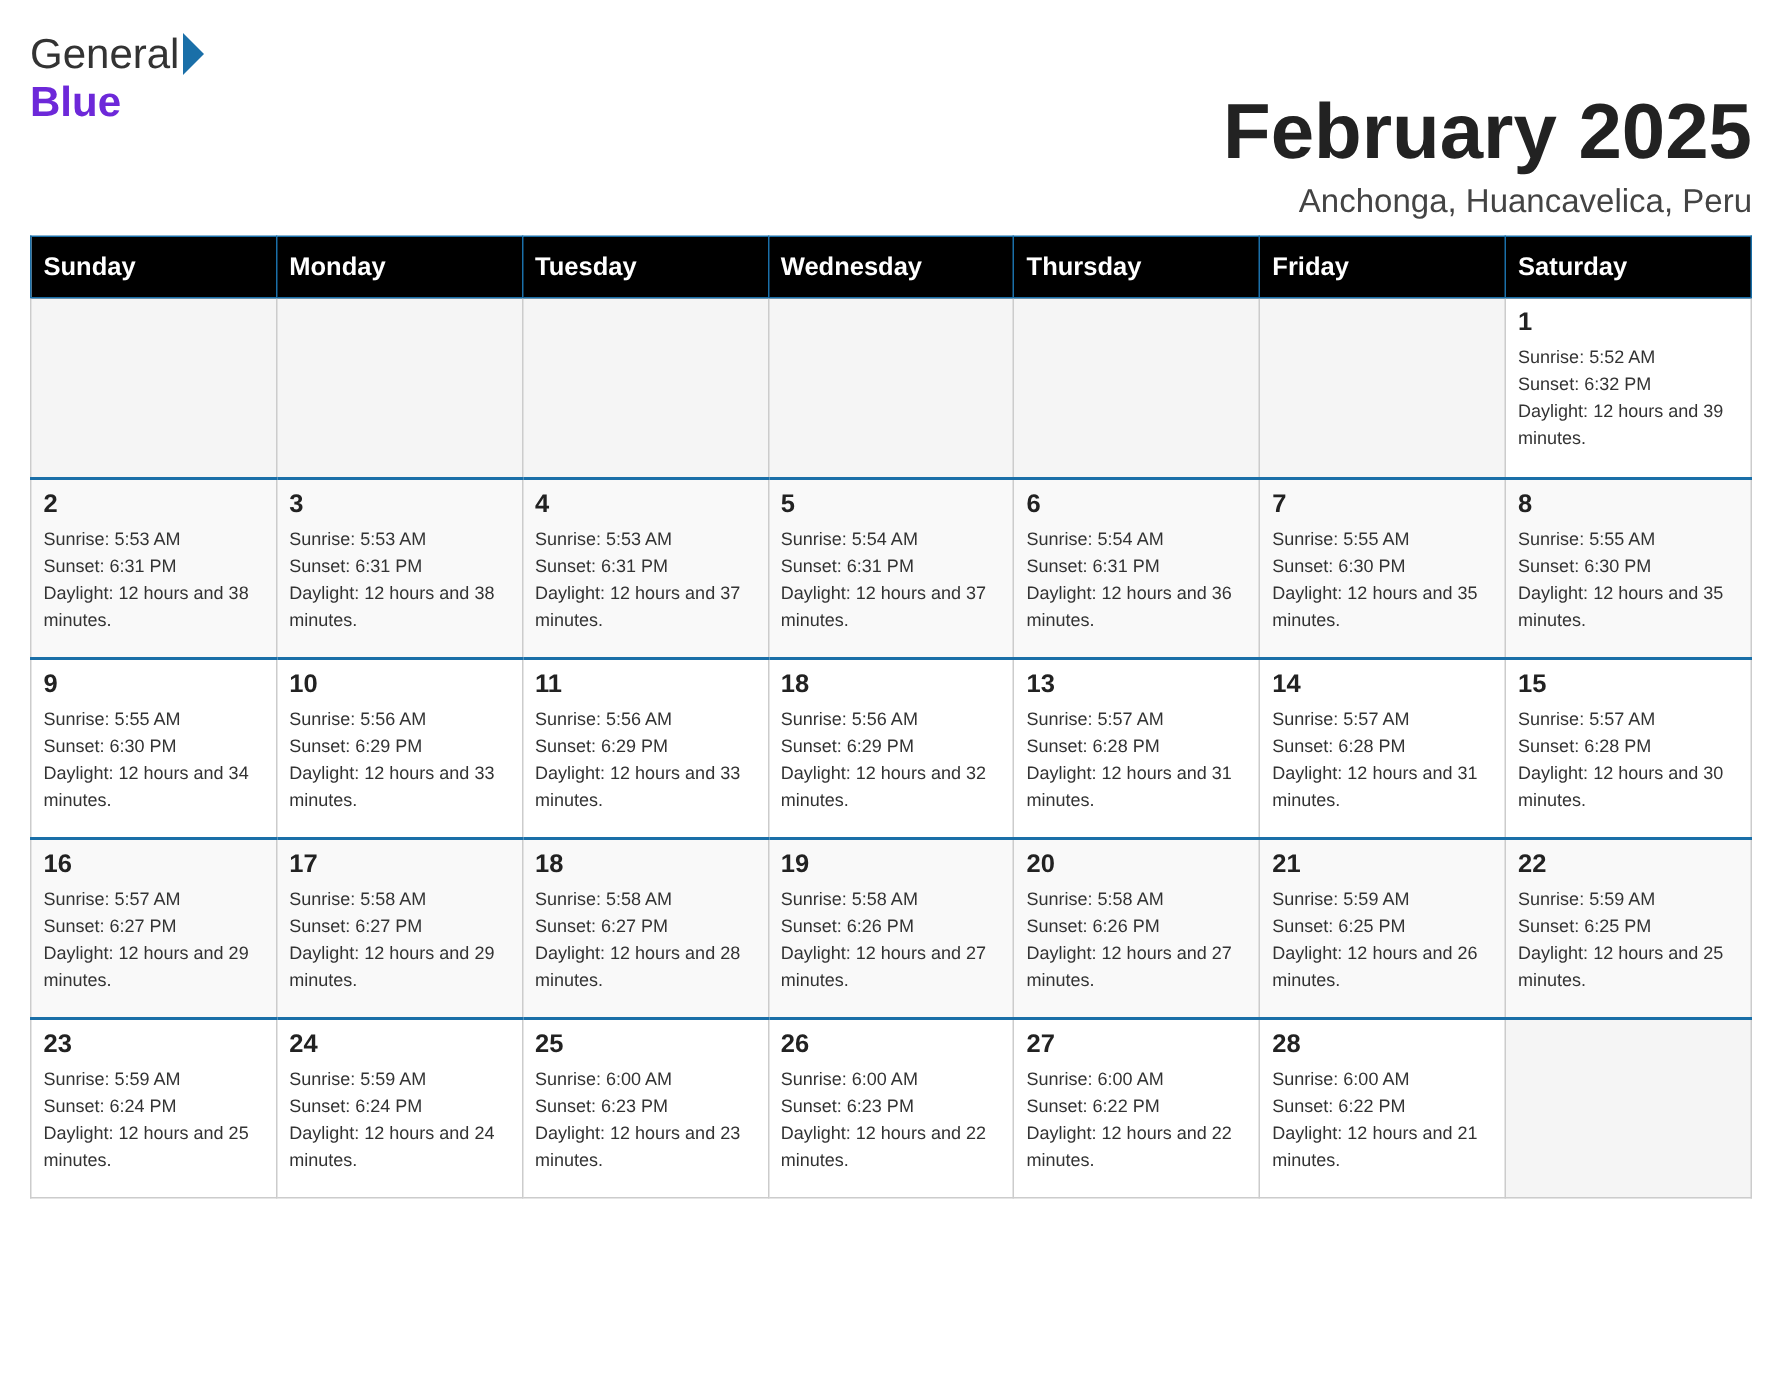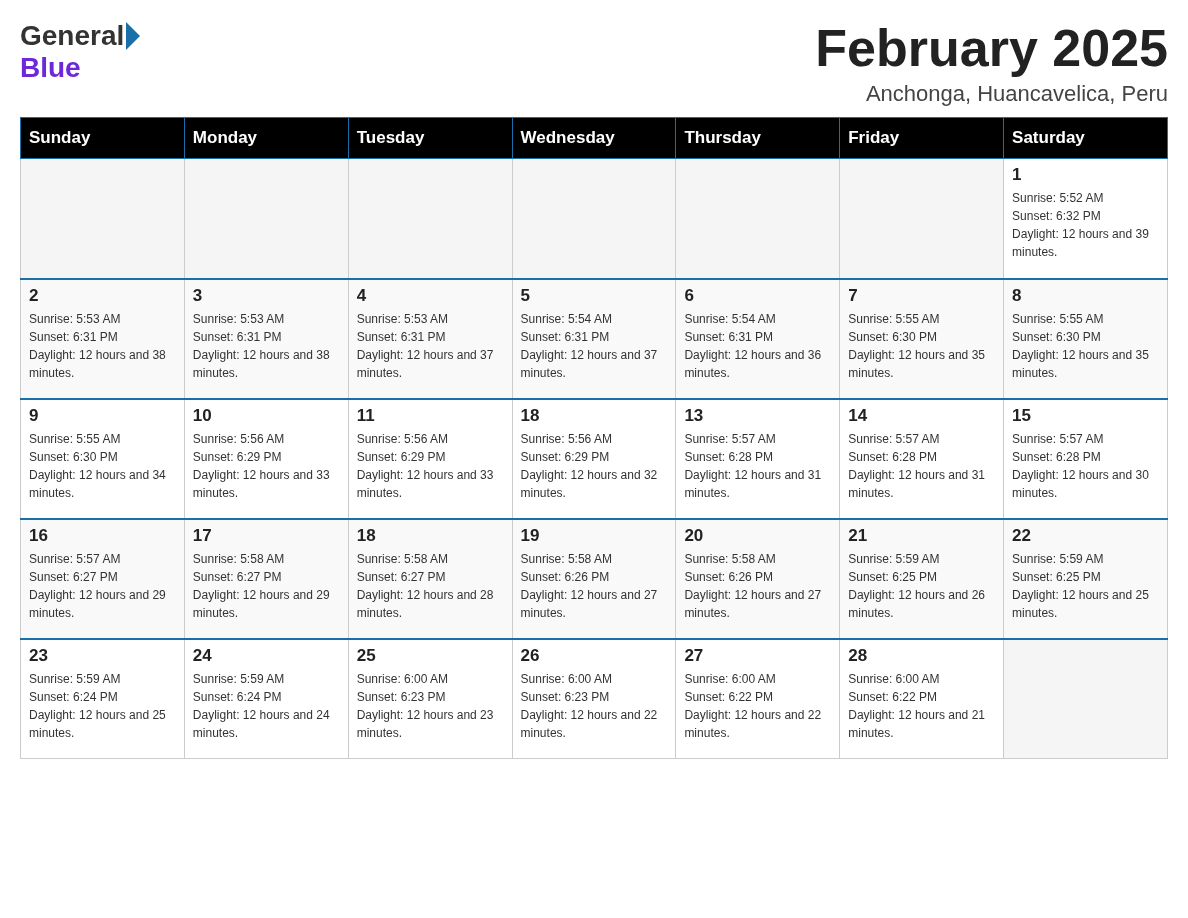--- a/index.html
+++ b/index.html
@@ -16,39 +16,40 @@
       align-items: flex-start;
       margin-bottom: 10px;
     }
     .logo {
       display: flex;
       flex-direction: column;
       align-items: flex-start;
     }
     .logo-text {
       font-size: 28px;
-      font-weight: bold;
+      font-weight: normal;
       color: #333;
       display: flex;
       align-items: center;
     }
     .logo-general { color: #333; }
     .logo-arrow {
       width: 0;
       height: 0;
       border-left: 14px solid #1a6fa8;
       border-top: 14px solid transparent;
       border-bottom: 14px solid transparent;
       display: inline-block;
       margin: 0 2px;
       vertical-align: middle;
     }
     .logo-blue { color: #6d28d9; font-size: 28px; font-weight: bold; }
     .title-block {
       text-align: right;
+      margin-top: 40px;
     }
     .month-title {
       font-size: 52px;
       font-weight: bold;
       color: #222;
       line-height: 1.1;
     }
     .location {
       font-size: 22px;
       color: #444;

